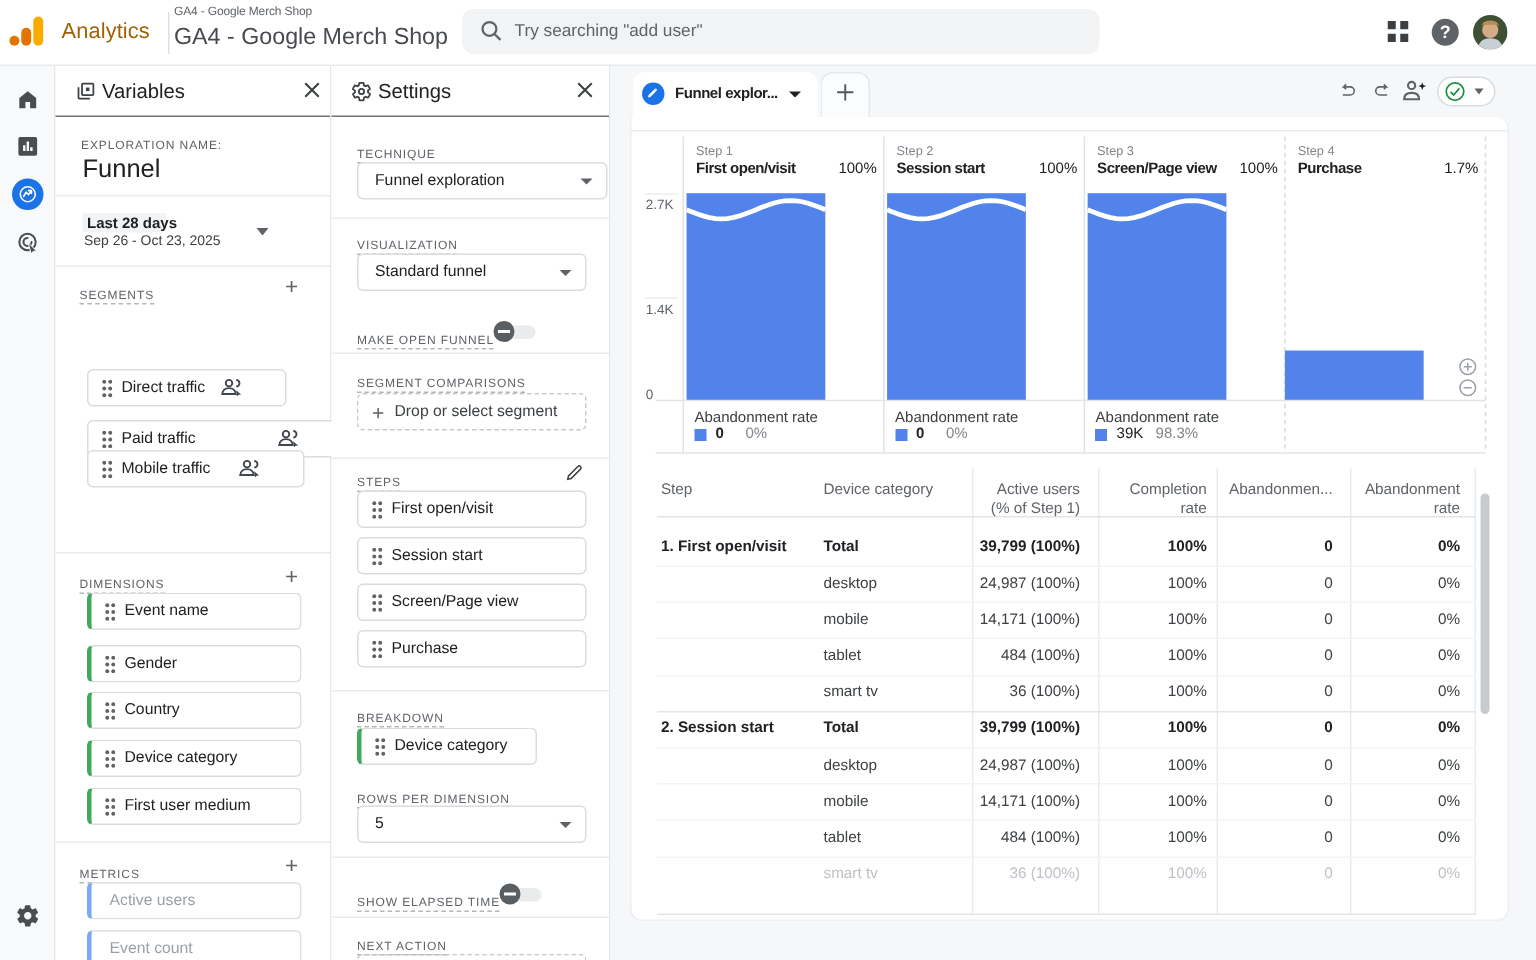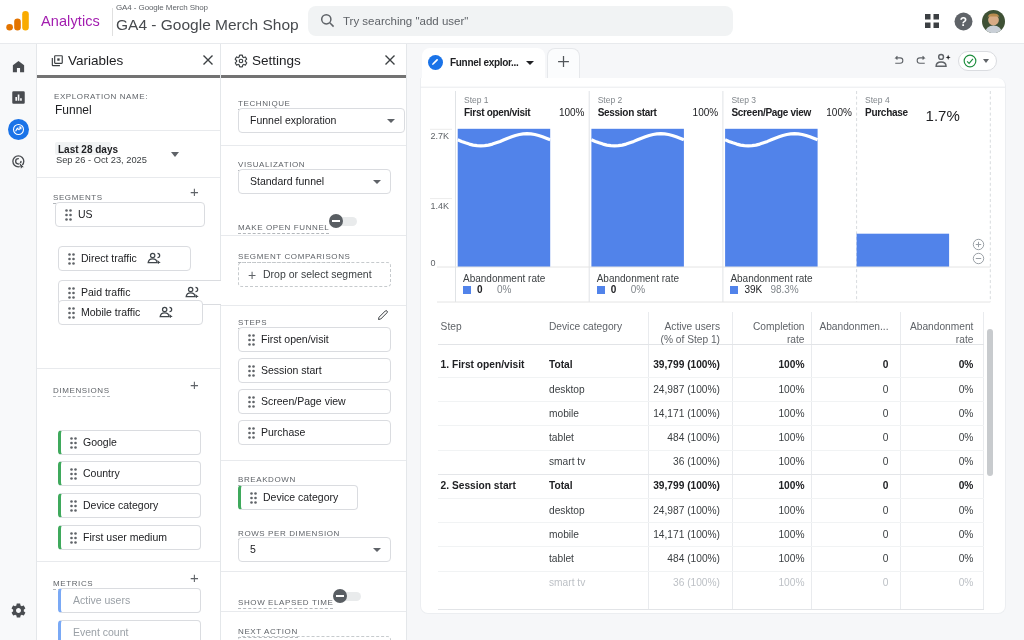--- a/index.html
+++ b/index.html
@@ -1,31 +1,31 @@
 <!DOCTYPE html>
 <html><head><meta charset="utf-8"><style>
 *{margin:0;padding:0;box-sizing:border-box}
 html,body{width:1024px;height:640px;overflow:hidden;font-family:"Liberation Sans",sans-serif;background:#fff;position:relative}
 .abs{position:absolute}
 
 #topbar{position:absolute;left:0;top:0;width:1024px;height:44px;background:#fff;border-bottom:1px solid #e8eaed;z-index:5}
 .galogo{position:absolute;left:3px;top:8px;width:28px;height:26px}
-.an-txt{position:absolute;left:41px;top:13px;font-size:14.5px;color:#a21caf;letter-spacing:.1px}
+.an-txt{position:absolute;left:41px;top:13px;font-size:14.5px;color:#a16207;letter-spacing:.1px}
 .tb-div{position:absolute;left:112px;top:8px;width:1px;height:28px;background:#e0e0e0}
 .prop-s{position:absolute;left:116px;top:2.5px;font-size:8px;letter-spacing:-.1px;color:#5f6368}
 .prop-b{position:absolute;left:116px;top:16px;font-size:15.5px;color:#474a4e}
 .search{position:absolute;left:308px;top:6px;width:425px;height:30px;background:#f1f3f4;border-radius:8px}
 .search .mg{position:absolute;left:12px;top:7px}
 .search .txt{position:absolute;left:35px;top:8.5px;font-size:11.5px;color:#5f6368}
 
 #rail{position:absolute;left:0;top:44px;width:37px;height:596px;background:#f8f9fa;border-right:1px solid #e4e7ea}
 
 #varpanel{position:absolute;left:37px;top:44px;width:184px;height:596px;background:#fff;border-right:1px solid #e4e7ea}
 #setpanel{position:absolute;left:221px;top:44px;width:186px;height:596px;background:#fff;border-right:1px solid #e4e7ea}
-.phead{position:absolute;left:0;top:0;width:100%;height:34px;border-bottom:3px solid #737373}
+.phead{position:absolute;left:0;top:0;width:100%;height:34px;border-bottom:1px solid #737373}
 .ptitle{position:absolute;font-size:13.5px;color:#202124}
 .slabel{font-size:8px;color:#5f6368;letter-spacing:.6px;border-bottom:1px dashed #b3b7bb;padding-bottom:1px;display:inline-block}
 .plus{position:absolute;font-size:15px;color:#5f6368;font-weight:400}
 .hr{position:absolute;left:0;width:100%;height:1px;background:#e8eaed}
 .chip{position:absolute;height:25px;border:1px solid #dadce0;border-radius:4px;background:#fff;font-size:10.5px;color:#202124;line-height:23px}
 .chip .dots{position:absolute;left:9px;top:6px;width:7px;height:12px}
 .chip .lbl{position:absolute;left:22px;top:0}
 .chip .ppl{position:absolute;right:28px;top:5px}
 .gbar{border-left:3px solid #3fa95c}
 .bbar{border-left:3px solid #7aa9f5}
@@ -117,42 +117,29 @@
           <path d="M4 7 v12 a1 1 0 0 0 1 1 h12"></path>
           <rect x="12.5" y="7.5" width="4" height="4" fill="#3c4043" stroke="none"></rect>
         </g>
       </svg>
     <div class="ptitle" style="left:31px;top:9px">Variables</div>
     <svg class="abs" style="left:165px;top:10px" width="12" height="12" viewBox="0 0 12 12">
         <path d="M1.5 1.5 L10.5 10.5 M10.5 1.5 L1.5 10.5" stroke="#3c4043" stroke-width="1.4"></path>
       </svg>
   </div>
   <div class="abs" style="left:17px;top:48px;font-size:8px;color:#5f6368;letter-spacing:.6px">EXPLORATION NAME:</div>
-  <div class="abs" style="left:18px;top:59px;font-size:12px;color:#202124">Funnel</div>
+  <div class="abs" style="left:18px;top:59px;font-size:17px;color:#202124">Funnel</div>
   <div class="hr" style="top:86px"></div>
   <div class="abs" style="left:18px;top:98px;width:56px;height:13px;background:#f1f3f4;border-radius:2px"></div>
   <div class="abs" style="left:21px;top:100px;font-size:10px;font-weight:bold;color:#202124">Last 28 days</div>
   <div class="abs" style="left:19px;top:110.5px;font-size:9.3px;color:#3c4043">Sep 26 - Oct 23, 2025</div>
   <div class="abs" style="left:134px;top:108px;width:0;height:0;border-left:4.5px solid transparent;border-right:4.5px solid transparent;border-top:5px solid #5f6368"></div>
   <div class="hr" style="top:133px"></div>
   <div class="abs" style="left:16px;top:142px"><span class="slabel">SEGMENTS</span></div>
   <div class="plus" style="left:153px;top:139px">+</div>
-  <div class="chip" style="left:18px;top:158px;width:150px">
-      <svg class="dots" viewBox="0 0 7 12">
-        <g fill="#5f6368">
-          <circle cx="1.5" cy="1.5" r="1.3"></circle>
-          <circle cx="5.5" cy="1.5" r="1.3"></circle>
-          <circle cx="1.5" cy="6" r="1.3"></circle>
-          <circle cx="5.5" cy="6" r="1.3"></circle>
-          <circle cx="1.5" cy="10.5" r="1.3"></circle>
-          <circle cx="5.5" cy="10.5" r="1.3"></circle>
-        </g>
-      </svg>
-      <span class="lbl">US</span>
-    </div>
   <div class="chip" style="left:21px;top:202px;width:133px">
       <svg class="dots" viewBox="0 0 7 12">
         <g fill="#5f6368">
           <circle cx="1.5" cy="1.5" r="1.3"></circle>
           <circle cx="5.5" cy="1.5" r="1.3"></circle>
           <circle cx="1.5" cy="6" r="1.3"></circle>
           <circle cx="5.5" cy="6" r="1.3"></circle>
           <circle cx="1.5" cy="10.5" r="1.3"></circle>
           <circle cx="5.5" cy="10.5" r="1.3"></circle>
         </g>
@@ -205,32 +192,45 @@
           <circle cx="6.8" cy="3.9" r="2.6"></circle>
           <path d="M1.4 12.6 c0.4-3.2 2.6-4.7 5.4-4.7 s5 1.5 5.4 4.7 Z"></path>
           <path d="M12.6 1.4 a2.6 2.6 0 0 1 0 5.2"></path>
         </g>
         <path d="M12.5 9.5 l4 3.5 -2.1 0.1 -1.1 1.7 Z" fill="#40464b"></path>
       </svg>
     </div>
   <div class="hr" style="top:323.5px"></div>
   <div class="abs" style="left:16px;top:335px"><span class="slabel">DIMENSIONS</span></div>
   <div class="plus" style="left:153px;top:332px">+</div>
+  <div class="chip gbar" style="left:21px;top:351px;width:143px">
+      <svg class="dots" viewBox="0 0 7 12">
+        <g fill="#5f6368">
+          <circle cx="1.5" cy="1.5" r="1.3"></circle>
+          <circle cx="5.5" cy="1.5" r="1.3"></circle>
+          <circle cx="1.5" cy="6" r="1.3"></circle>
+          <circle cx="5.5" cy="6" r="1.3"></circle>
+          <circle cx="1.5" cy="10.5" r="1.3"></circle>
+          <circle cx="5.5" cy="10.5" r="1.3"></circle>
+        </g>
+      </svg>
+      <span class="lbl">Event name</span>
+    </div>
   <div class="chip gbar" style="left:21px;top:385.5px;width:143px">
       <svg class="dots" viewBox="0 0 7 12">
         <g fill="#5f6368">
           <circle cx="1.5" cy="1.5" r="1.3"></circle>
           <circle cx="5.5" cy="1.5" r="1.3"></circle>
           <circle cx="1.5" cy="6" r="1.3"></circle>
           <circle cx="5.5" cy="6" r="1.3"></circle>
           <circle cx="1.5" cy="10.5" r="1.3"></circle>
           <circle cx="5.5" cy="10.5" r="1.3"></circle>
         </g>
       </svg>
-      <span class="lbl">Google</span>
+      <span class="lbl">Gender</span>
     </div>
   <div class="chip gbar" style="left:21px;top:416.5px;width:143px">
       <svg class="dots" viewBox="0 0 7 12">
         <g fill="#5f6368">
           <circle cx="1.5" cy="1.5" r="1.3"></circle>
           <circle cx="5.5" cy="1.5" r="1.3"></circle>
           <circle cx="1.5" cy="6" r="1.3"></circle>
           <circle cx="5.5" cy="6" r="1.3"></circle>
           <circle cx="1.5" cy="10.5" r="1.3"></circle>
           <circle cx="5.5" cy="10.5" r="1.3"></circle>
@@ -477,21 +477,21 @@
   <div class="abs" style="left:190.7px;top:51px;font-size:8.5px;color:#80868b">Step 2</div>
   <div class="abs" style="left:324.4px;top:51px;font-size:8.5px;color:#80868b">Step 3</div>
   <div class="abs" style="left:458.1px;top:51px;font-size:8.5px;color:#80868b">Step 4</div>
   <div class="abs" style="left:57px;top:63px;font-size:10px;letter-spacing:-.3px;font-weight:bold;color:#202124">First open/visit</div>
   <div class="abs" style="left:190.7px;top:63px;font-size:10px;letter-spacing:-.3px;font-weight:bold;color:#202124">Session start</div>
   <div class="abs" style="left:324.4px;top:63px;font-size:10px;letter-spacing:-.3px;font-weight:bold;color:#202124">Screen/Page view</div>
   <div class="abs" style="left:458.1px;top:63px;font-size:10px;letter-spacing:-.3px;font-weight:bold;color:#202124">Purchase</div>
   <div class="abs" style="left:117.5px;top:63px;width:60px;text-align:right;font-size:10px;color:#202124">100%</div>
   <div class="abs" style="left:251.2px;top:63px;width:60px;text-align:right;font-size:10px;color:#202124">100%</div>
   <div class="abs" style="left:384.9px;top:63px;width:60px;text-align:right;font-size:10px;color:#202124">100%</div>
-  <div class="abs" style="left:518.6px;top:63px;width:60px;font-size:15px;color:#202124">1.7%</div>
+  <div class="abs" style="left:518.6px;top:63px;width:60px;text-align:right;font-size:10px;color:#202124">1.7%</div>
   <div class="abs" style="left:23.5px;top:87px;font-size:9px;color:#5f6368">2.7K</div>
   <div class="abs" style="left:23.5px;top:156.6px;font-size:9px;color:#5f6368">1.4K</div>
   <div class="abs" style="left:23.5px;top:213.8px;font-size:9px;color:#5f6368">0</div>
   <div class="abs" style="left:56px;top:229px;font-size:10px;color:#3c4043">Abandonment rate</div>
   <div class="abs" style="left:189.7px;top:229px;font-size:10px;color:#3c4043">Abandonment rate</div>
   <div class="abs" style="left:323.4px;top:229px;font-size:10px;color:#3c4043">Abandonment rate</div>
   <div class="abs" style="left:56px;top:242px;width:8px;height:8px;background:#5183ea"></div>
   <div class="abs" style="left:189.7px;top:242px;width:8px;height:8px;background:#5183ea"></div>
   <div class="abs" style="left:323.4px;top:242px;width:8px;height:8px;background:#5183ea"></div>
   <div class="abs" style="left:70px;top:240px;font-size:10px;font-weight:bold;color:#202124">0</div>

